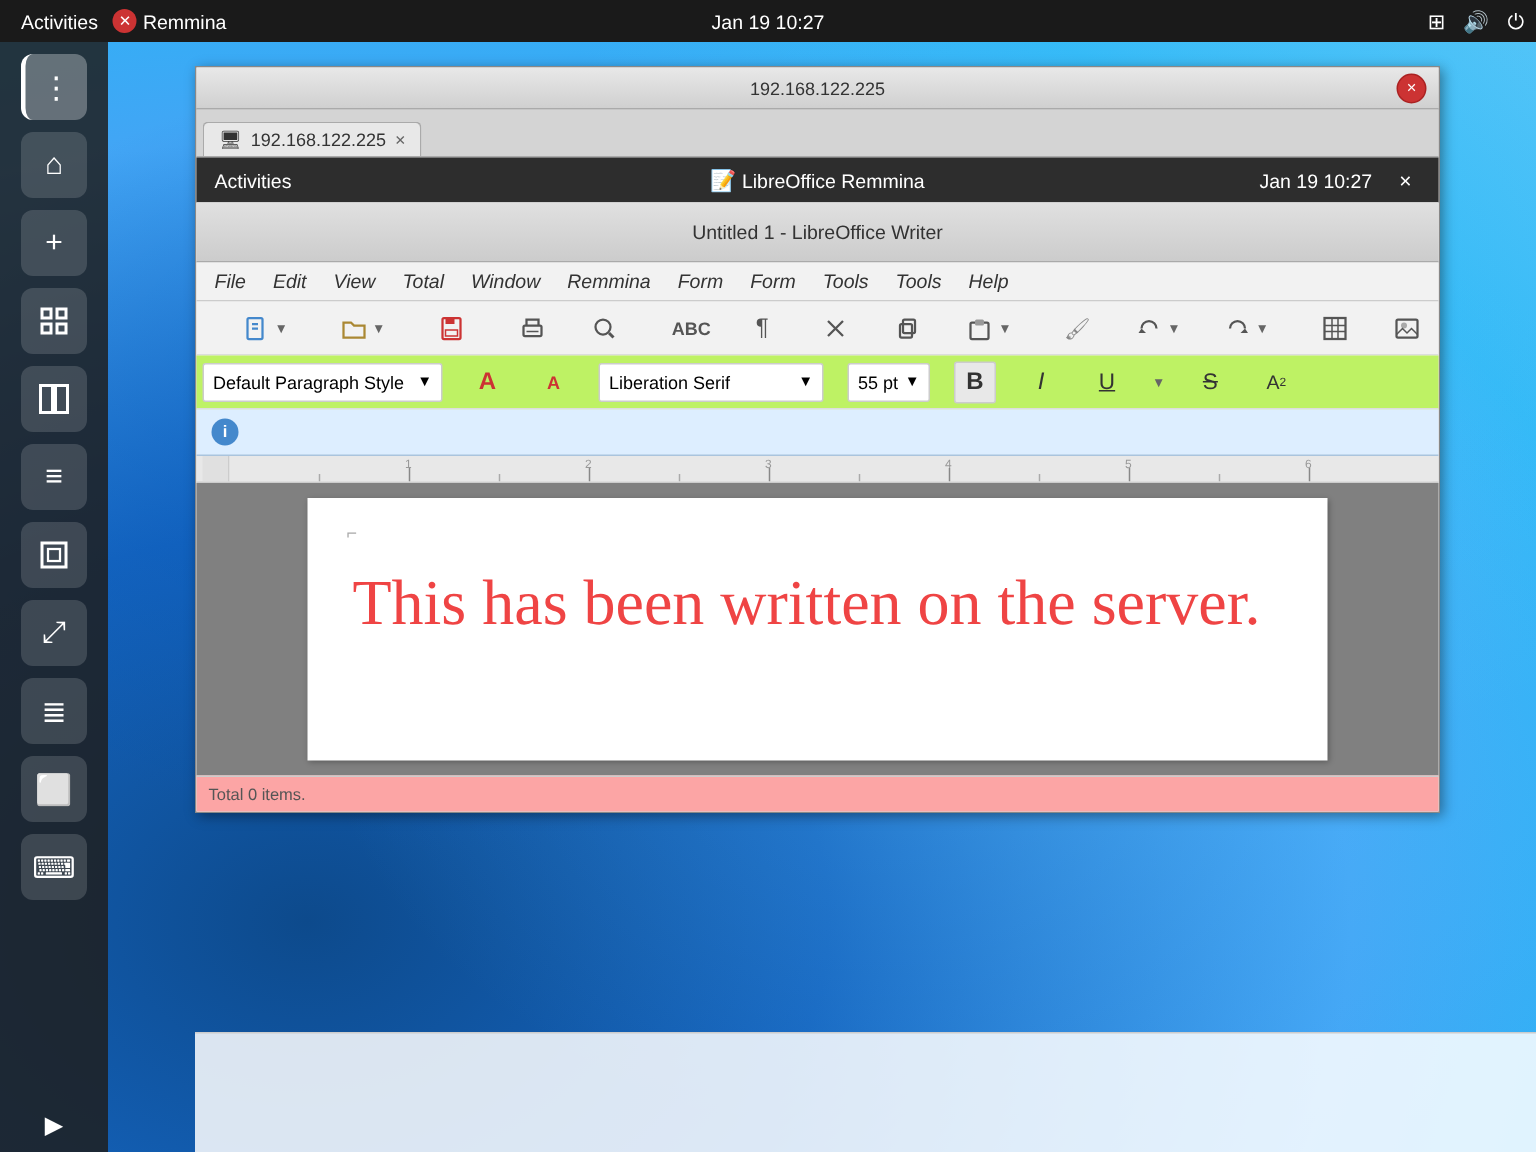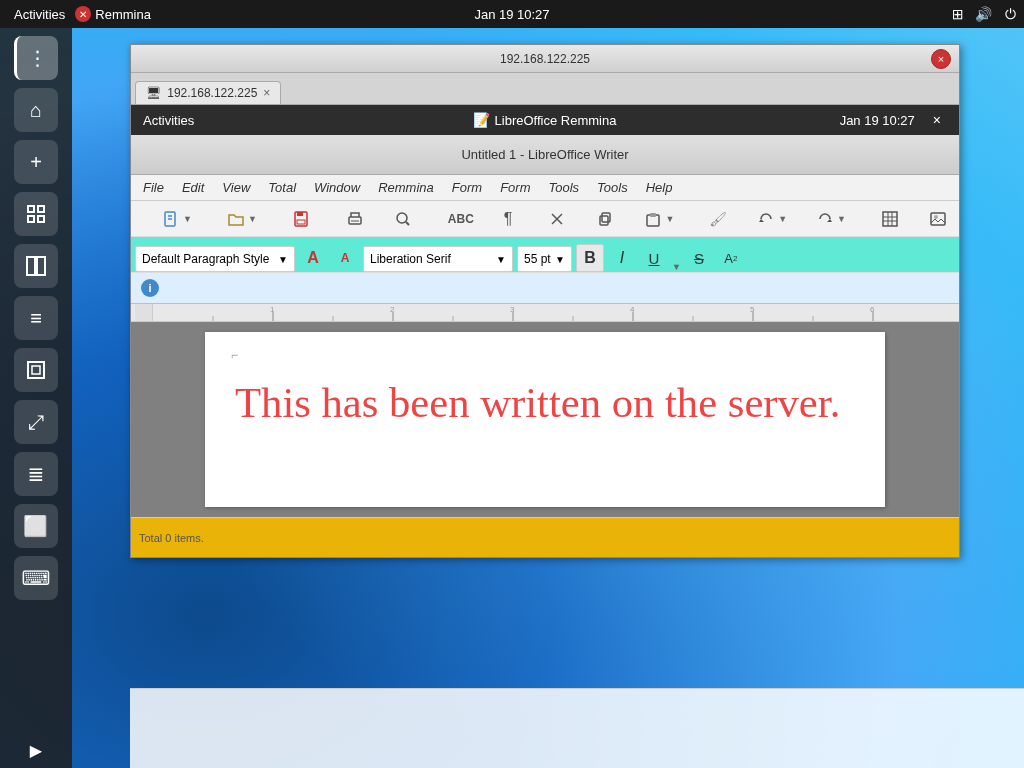--- a/index.html
+++ b/index.html
@@ -272,27 +272,27 @@
     }
     .tb-separator {
       width: 1px;
       height: 22px;
       background: #ccc;
       margin: 0 2px;
     }
 
     
     .format-toolbar {
-      background: #5eead4;
+      background: #bef264;
       height: 36px;
       display: flex;
-      align-items: flex-end;
+      align-items: center;
       padding: 0 4px;
       border-bottom: 1px solid #ddd;
-      gap: 4px;
+      gap: 16px;
     }
     .style-dropdown {
       display: flex;
       align-items: center;
       border: 1px solid #ccc;
       border-radius: 2px;
       background: white;
       height: 26px;
       padding: 0 6px;
       font-size: 12px;
@@ -412,23 +412,23 @@
     .cursor-mark {
       position: absolute;
       top: 16px;
       left: 26px;
       color: #aaa;
       font-size: 12px;
     }
 
     
     .status-bar {
-      background: #eab308;
+      background: #fca5a5;
       border-top: 1px solid #ccc;
-      height: 40px;
+      height: 24px;
       display: flex;
       align-items: center;
       padding: 0 8px;
       font-size: 11px;
       color: #555;
     }
 
     
     .bottom-panel {
       position: absolute;

